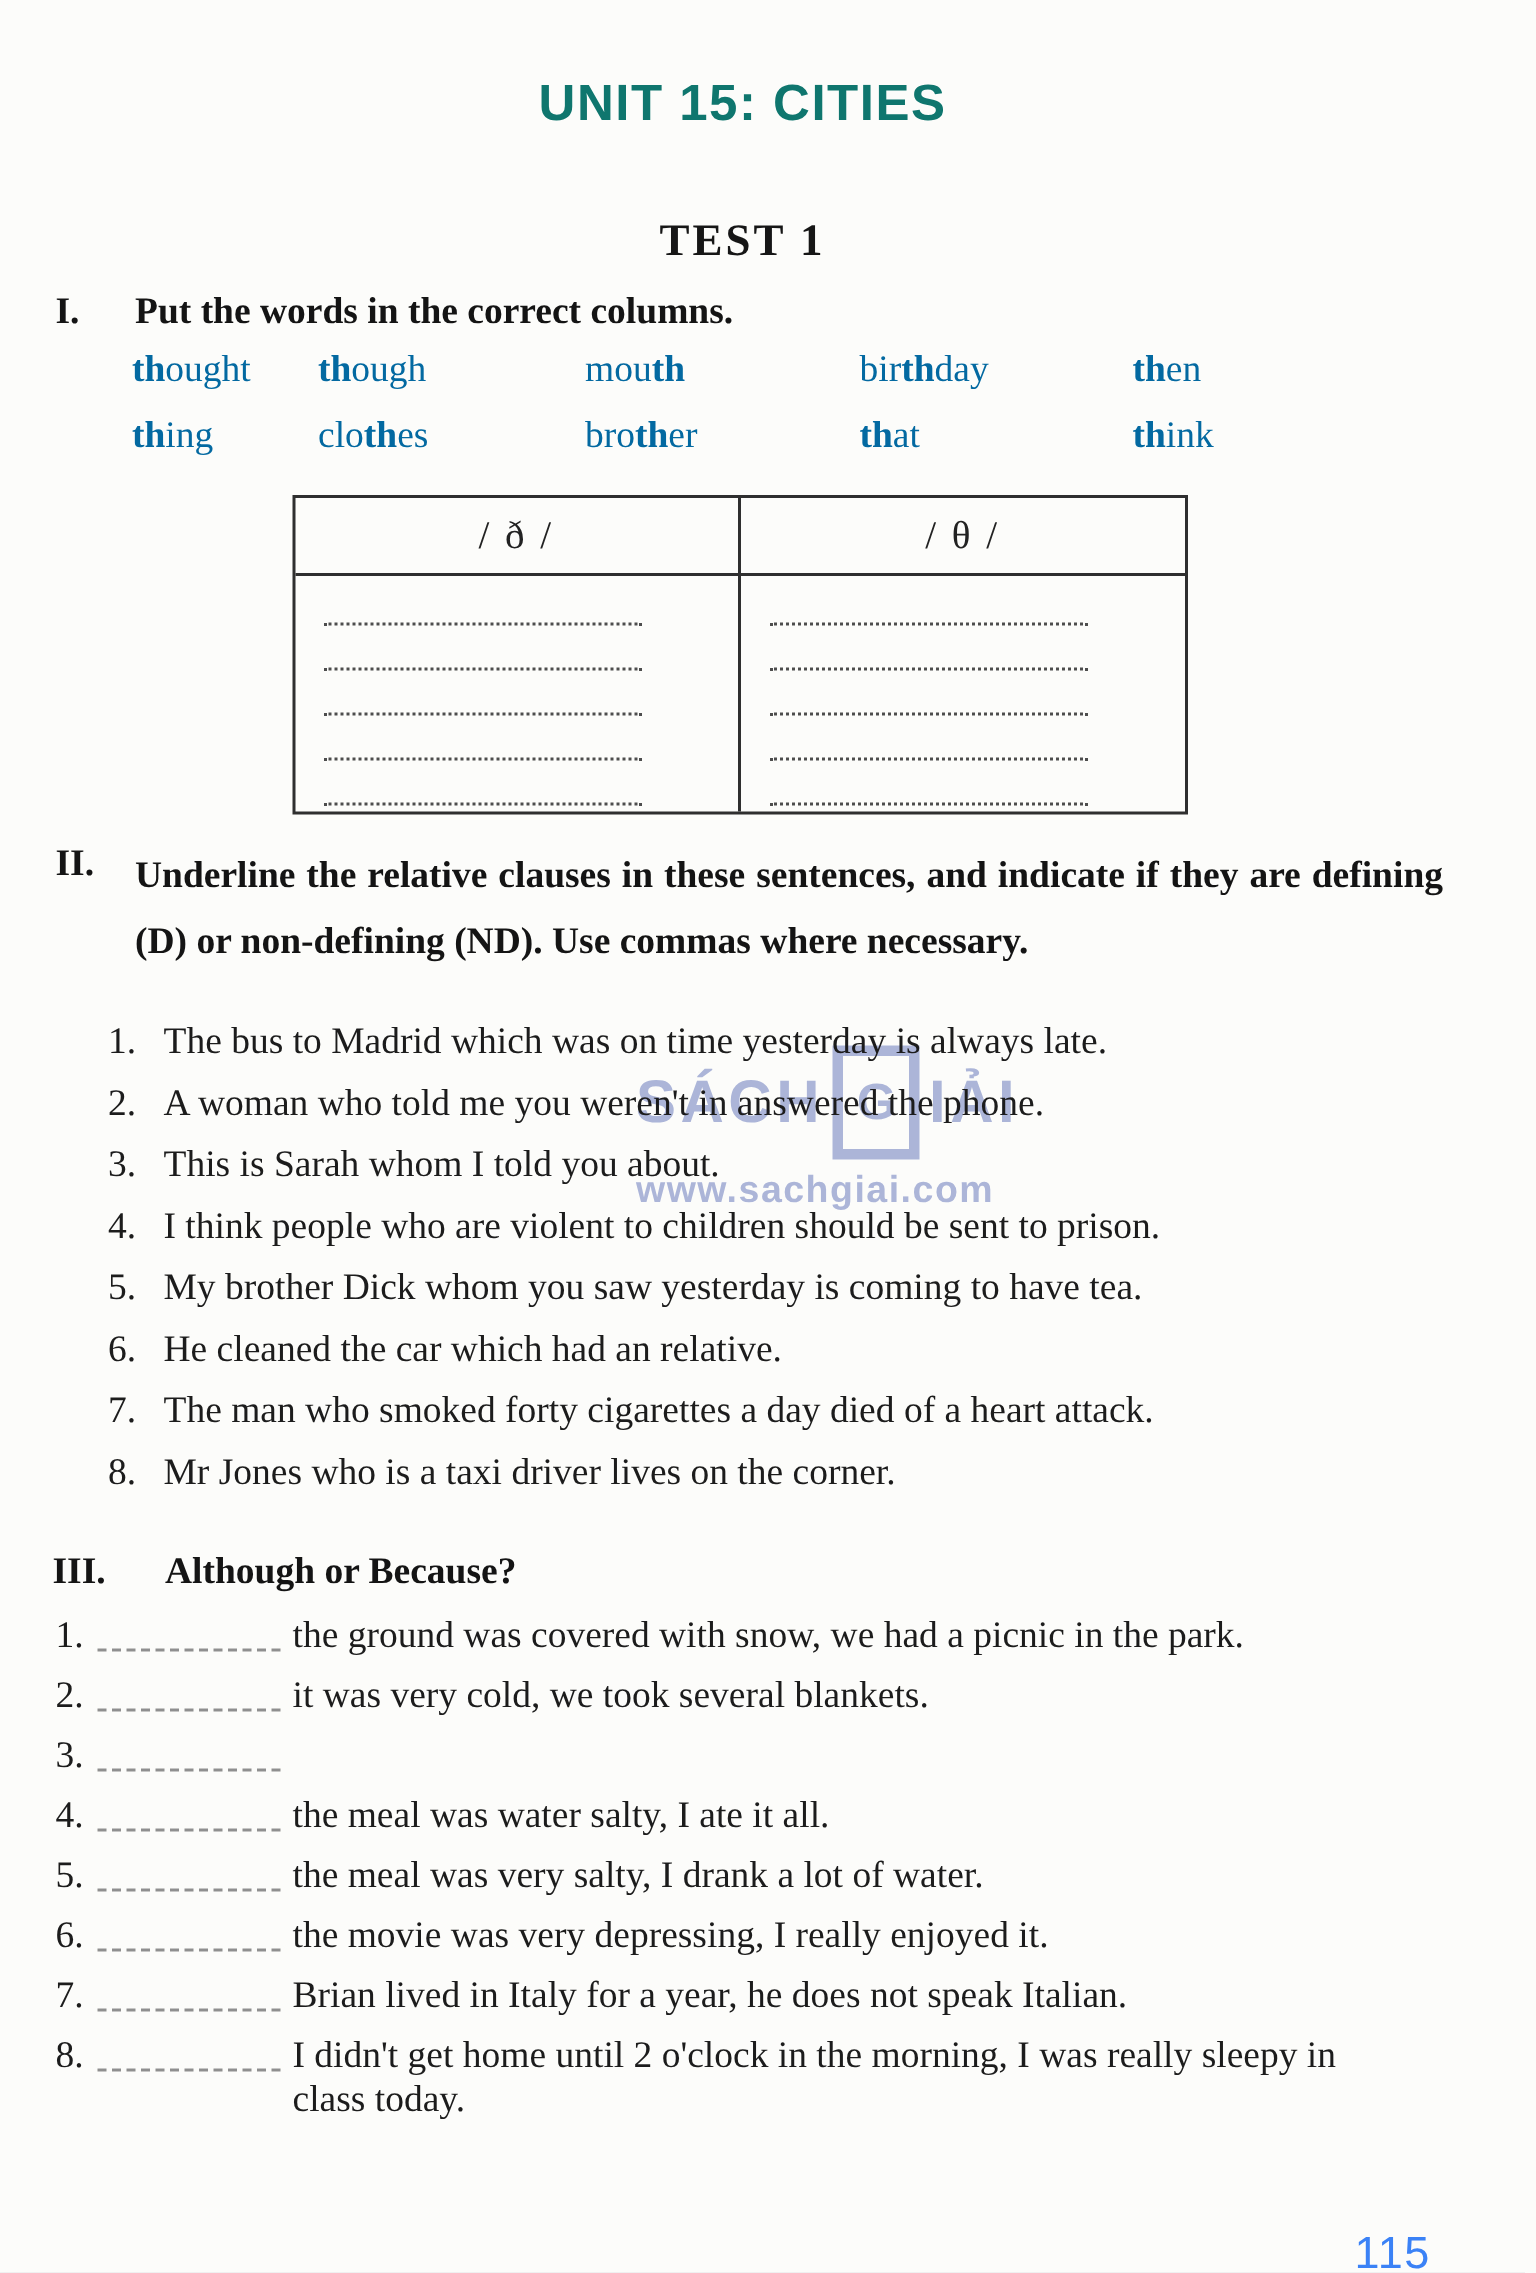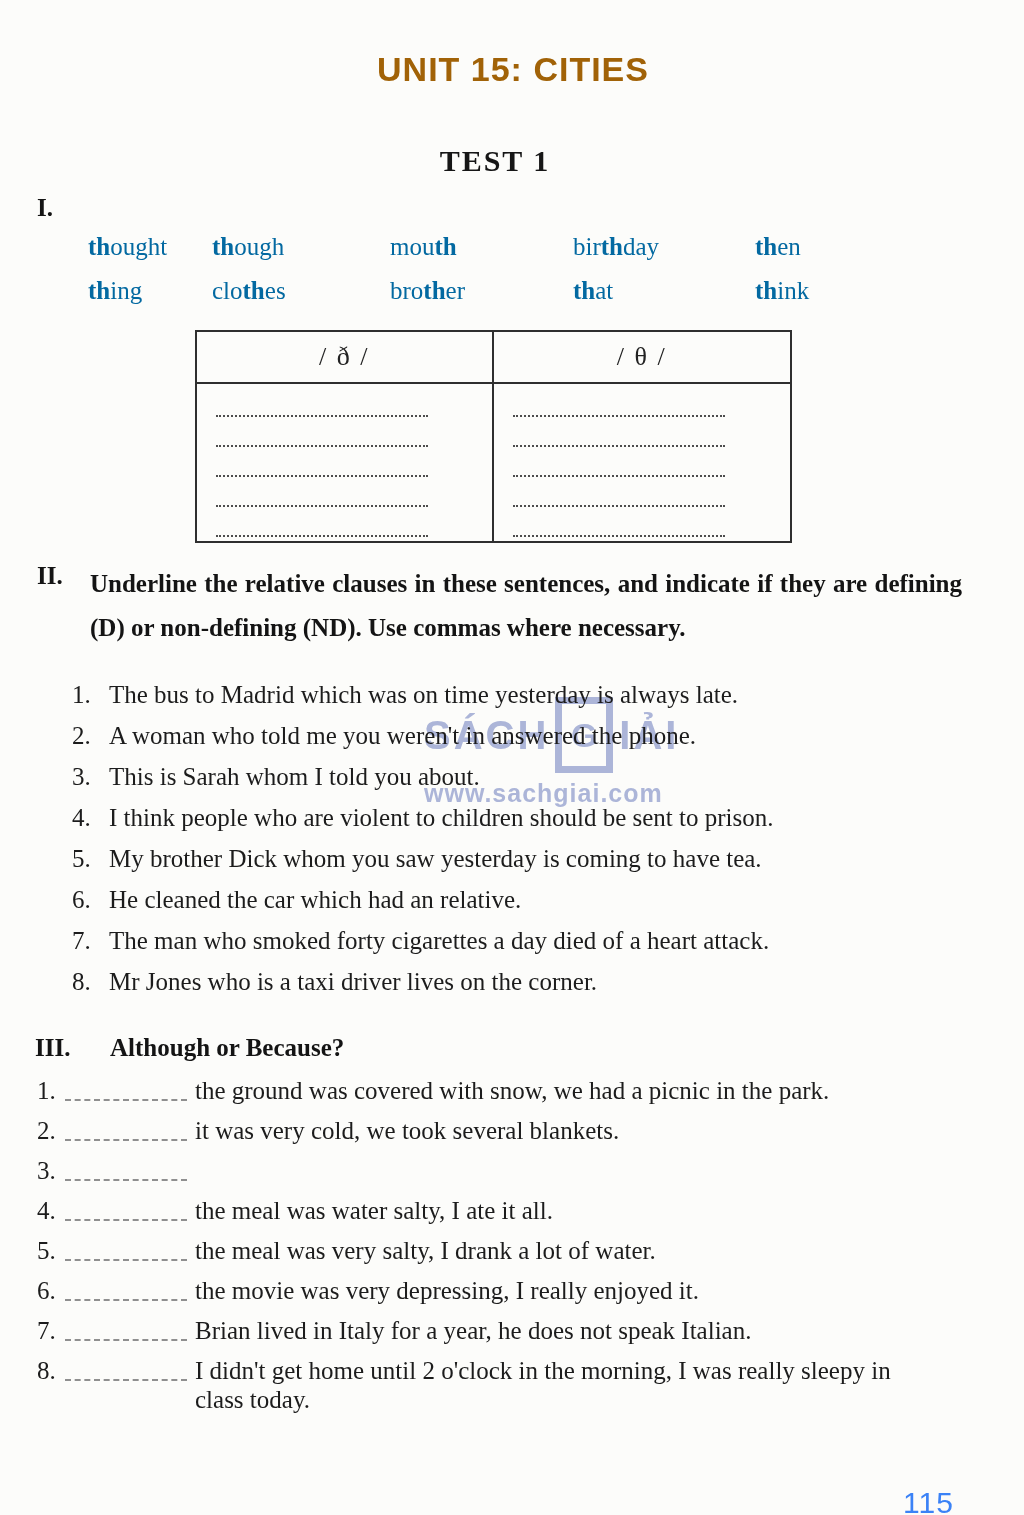--- a/index.html
+++ b/index.html
@@ -9,23 +9,23 @@
     background:#fcfcfa;
     font-family:"Liberation Serif", serif;
     color:#1c1c1c;
     overflow:hidden;
   }
   .abs{position:absolute;}
   .content{position:relative;z-index:1;}
 
   
   .unit-title{
-    top:50px;left:18px;width:990px;text-align:center;
-    font-family:"Liberation Sans", sans-serif;
-    font-weight:700;font-size:34px;letter-spacing:1px;color:#a16207;
+    top:50px;left:0;width:990px;text-align:center;
+    font-family:"Liberation Sans", sans-serif;
+    font-weight:700;font-size:34px;letter-spacing:1px;color:#0f766e;
   }
   .test-title{
     top:144px;left:0;width:990px;text-align:center;
     font-weight:700;font-size:30px;letter-spacing:2px;color:#161616;
   }
 
   
   .sec-head{display:flex;font-weight:700;font-size:25px;color:#141414;}
   .sec1-head{top:194px;left:37px;width:920px;}
   .sec1-head .num{width:53px;flex:none;}
@@ -122,20 +122,21 @@
     <div class="wm-url">www.sachgiai.com</div>
   </div>
 
   <div class="content">
 
     <div class="abs unit-title">UNIT 15: CITIES</div>
     <div class="abs test-title">TEST 1</div>
 
     <div class="abs sec-head sec1-head">
       <span class="num">I.</span>
+      <span class="ttl">Put the words in the correct columns.</span>
     </div>
 
     <div class="abs word-grid">
 
         <span class="word"><span></span><span class="th">th</span><span>ought</span></span>
 
         <span class="word"><span></span><span class="th">th</span><span>ough</span></span>
 
         <span class="word"><span>mou</span><span class="th">th</span><span></span></span>
 

